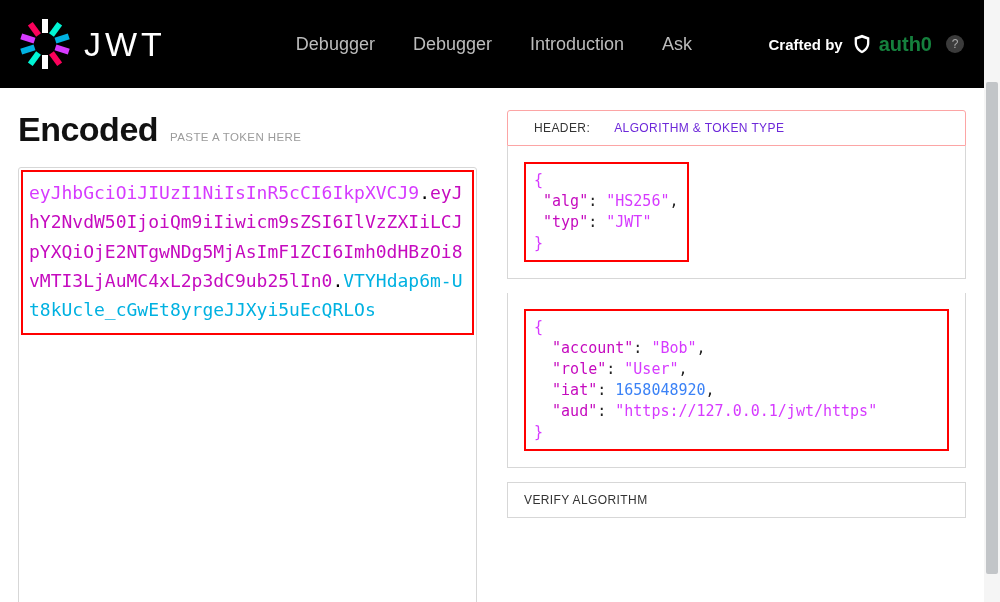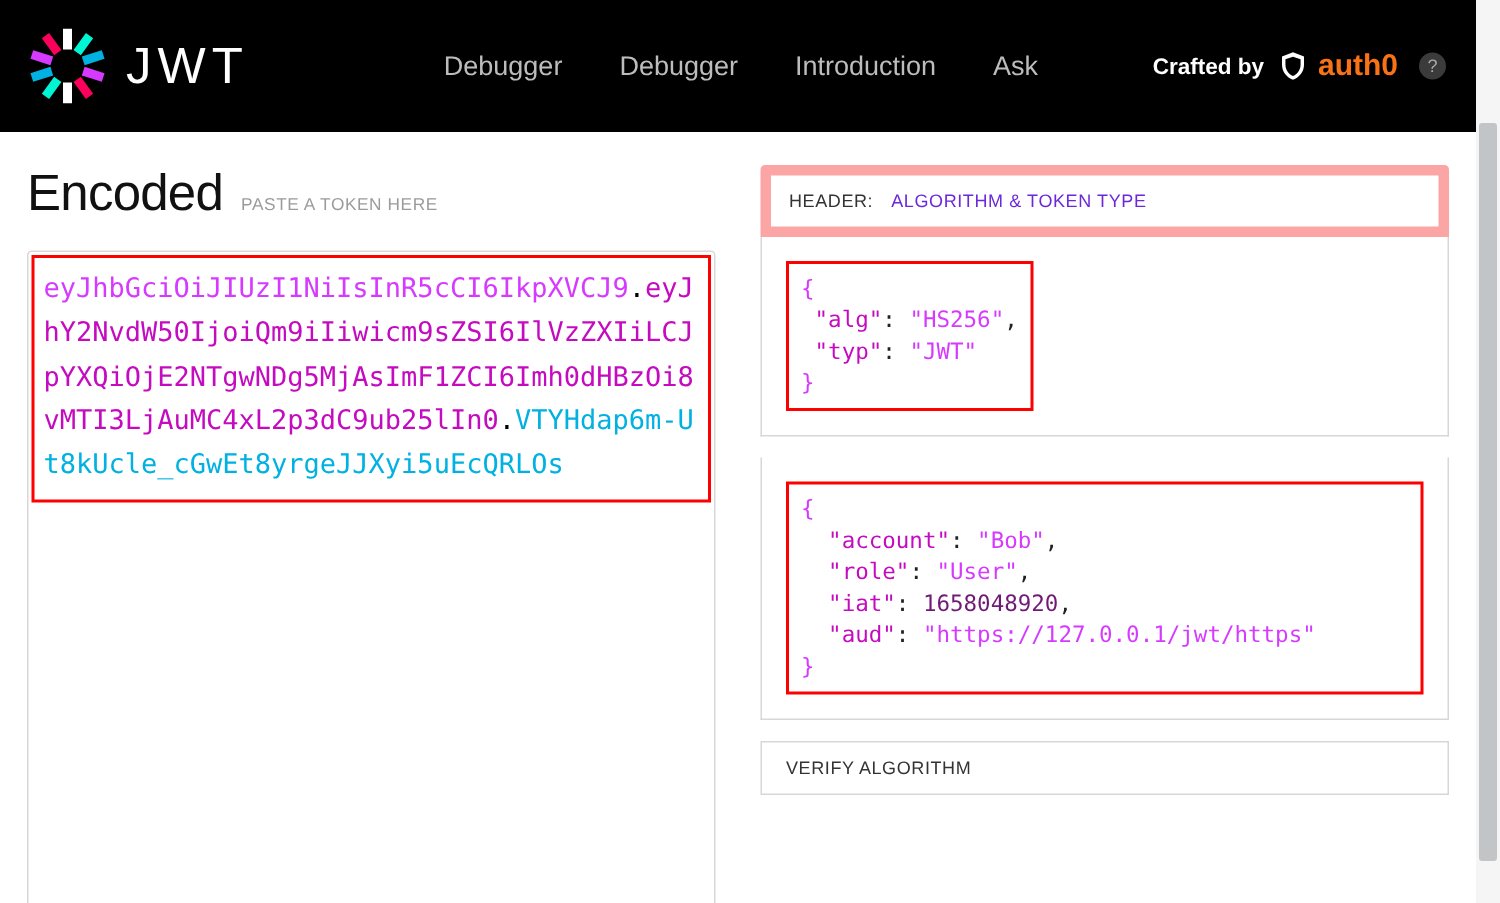--- a/index.html
+++ b/index.html
@@ -12,45 +12,45 @@
 .logo-area{display:flex;align-items:center;gap:14px}
 .logo-mark{width:50px;height:50px;position:relative;flex-shrink:0}
 .jwt-text{font-family:"Segoe UI",Arial,sans-serif;color:#fff;font-size:34px;font-weight:300;letter-spacing:4px}
 .nav{display:flex;gap:38px;margin-left:130px}
 .nav a{color:#bcbcbc;text-decoration:none;font-size:18px}
 .spacer{flex:1}
 .crafted{display:flex;align-items:center;color:#fff;font-size:15px;gap:8px}
 .crafted .by{font-weight:600}
 .auth0-badge{display:flex;align-items:center;gap:6px}
 .auth0-shield{width:22px;height:22px}
-.auth0-word{color:#f97316;font-size:20px;font-weight:700}
+.auth0-word{color:#15803d;font-size:20px;font-weight:700}
 .help{width:18px;height:18px;border-radius:50%;background:#3b3b3b;display:flex;align-items:center;justify-content:center;color:#aaa;font-size:12px;margin-left:6px}
 .main{display:flex;padding:22px 18px 0 18px;width:984px;gap:30px}
 .col{flex:1;min-width:0}
 .col-header{display:flex;align-items:baseline;gap:12px;margin-bottom:18px}
-.h2{font-size:34px;font-weight:400;color:#111;letter-spacing:-0.5px}
+.h2{font-size:34px;font-weight:700;color:#111;letter-spacing:-0.5px}
 .sublabel{color:#9b9b9b;font-size:11.5px;letter-spacing:0.4px}
 .sublabel-up{text-transform:uppercase}
 .panel{border:1px solid #d7d7d7;border-radius:3px;background:#fff}
 .encoded-panel{height:492px;padding:2px}
 .encoded-box{border:2.5px solid #ff0000;padding:6px 6px 8px 6px}
 .mono{font-family:ui-monospace,SFMono-Regular,Consolas,Menlo,monospace;font-size:18px;line-height:1.63;word-break:break-all}
 .tok-h{color:#d63aff}
 .tok-p{color:#c50bbf}
 .tok-s{color:#00b1e1}
 .dot{color:#000}
-.section-head{border:7px solid #fca5a5;border-radius:3px 3px 0 0;padding:10px 12px;font-size:12px;letter-spacing:0.4px;color:#333;display:flex;gap:12px}
+.section-head{border:1px solid #fca5a5;border-radius:3px 3px 0 0;padding:10px 26px;font-size:12px;letter-spacing:0.4px;color:#333;display:flex;gap:24px}
 .section-head .dim{color:#6d28d9}
 .section-body{border:1px solid #d7d7d7;border-top:none;padding:16px;margin-bottom:14px}
 .red-box{border:2.5px solid #ff0000;padding:6px 8px;display:inline-block}
 .red-box-wide{width:100%}
 .json-pre{font-family:ui-monospace,SFMono-Regular,Consolas,Menlo,monospace;font-size:15px;line-height:1.4;white-space:pre}
 .k{color:#c50bbf}
 .s{color:#d63aff}
-.n{color:#701a75}
+.n{color:#3b82f6}
 .brace{color:#d63aff}
 .verify-head{border:1px solid #d7d7d7;border-top:1px solid #d7d7d7;padding:10px 16px;font-size:12px;letter-spacing:0.4px;color:#333}
 </style>
 </head>
 <body>
 
 <div class="viewport">
   <div class="header">
     <div class="logo-area">
       <div class="logo-mark">

